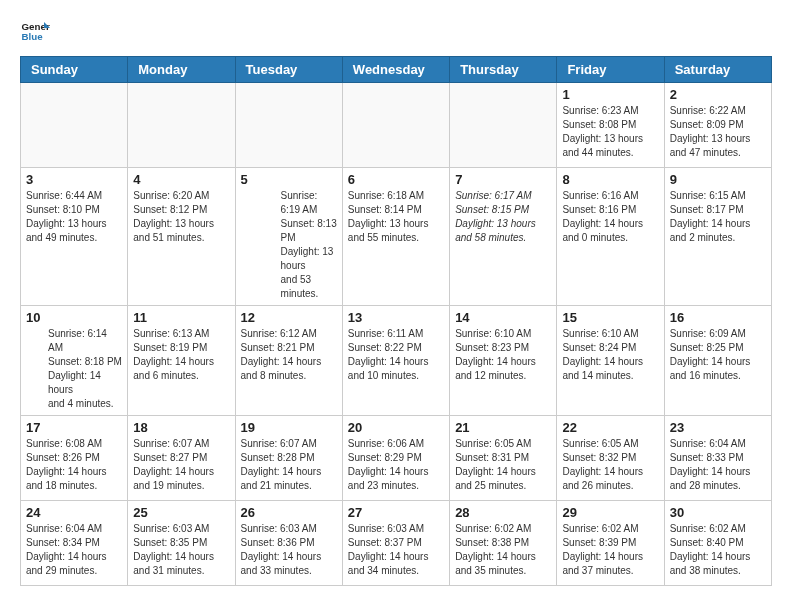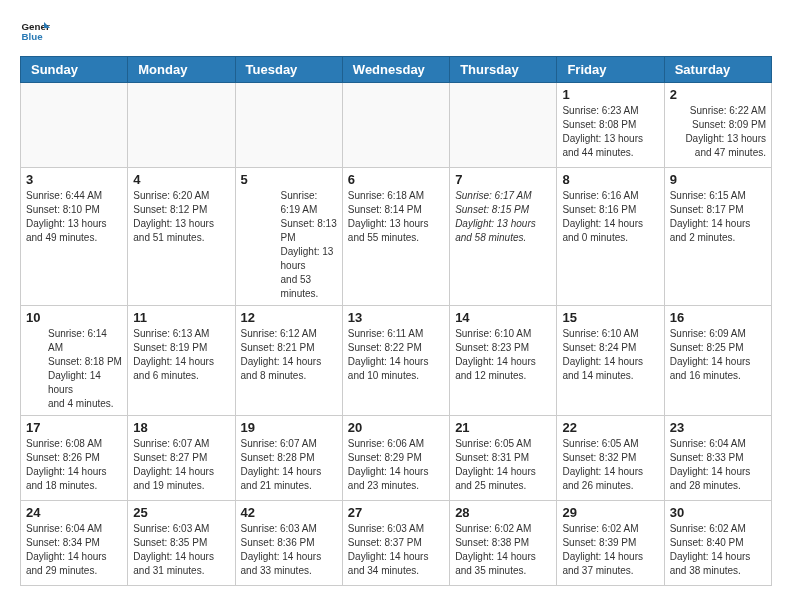--- a/index.html
+++ b/index.html
@@ -125,21 +125,21 @@
           <td class="empty"></td>
           <td>
             <span class="day-number">1</span>
             <div class="day-info" style="white-space: pre-line;">Sunrise: 6:23 AM
 Sunset: 8:08 PM
 Daylight: 13 hours
 and 44 minutes.</div>
           </td>
           <td>
             <span class="day-number">2</span>
-            <div class="day-info" style="white-space: pre-line; text-align: right;">Sunrise: 6:22 AM
+            <div class="day-info" style="white-space: pre-line;">Sunrise: 6:22 AM
 Sunset: 8:09 PM
 Daylight: 13 hours
 and 47 minutes.</div>
           </td>
         </tr>
         <tr class="week-row">
           <td>
             <span class="day-number">3</span>
             <div class="day-info" style="white-space: pre-line;">Sunrise: 6:44 AM
 Sunset: 8:10 PM
@@ -300,21 +300,21 @@
 and 29 minutes.</div>
           </td>
           <td>
             <span class="day-number">25</span>
             <div class="day-info" style="white-space: pre-line;">Sunrise: 6:03 AM
 Sunset: 8:35 PM
 Daylight: 14 hours
 and 31 minutes.</div>
           </td>
           <td>
-            <span class="day-number">42</span>
+            <span class="day-number">26</span>
             <div class="day-info" style="white-space: pre-line;">Sunrise: 6:03 AM
 Sunset: 8:36 PM
 Daylight: 14 hours
 and 33 minutes.</div>
           </td>
           <td>
             <span class="day-number">27</span>
             <div class="day-info" style="white-space: pre-line;">Sunrise: 6:03 AM
 Sunset: 8:37 PM
 Daylight: 14 hours

